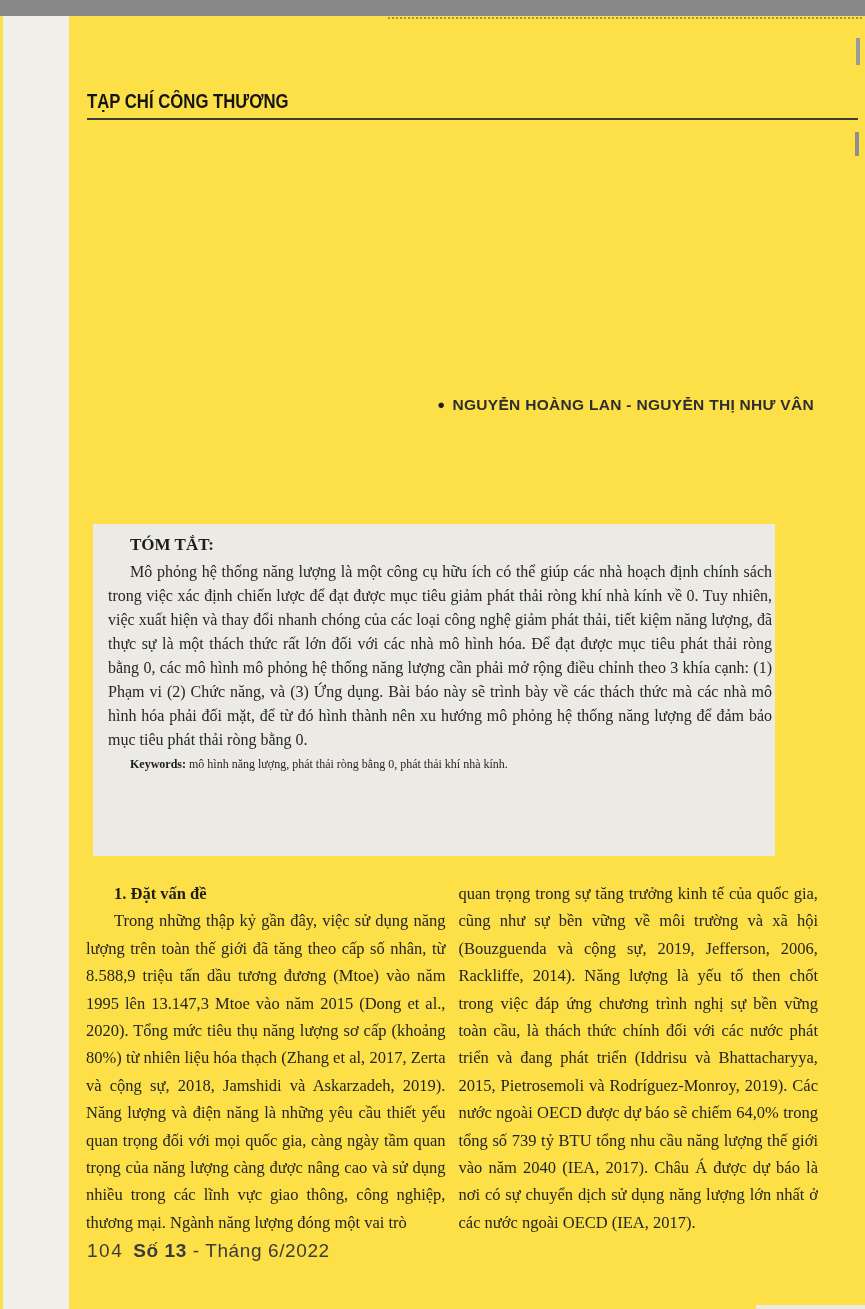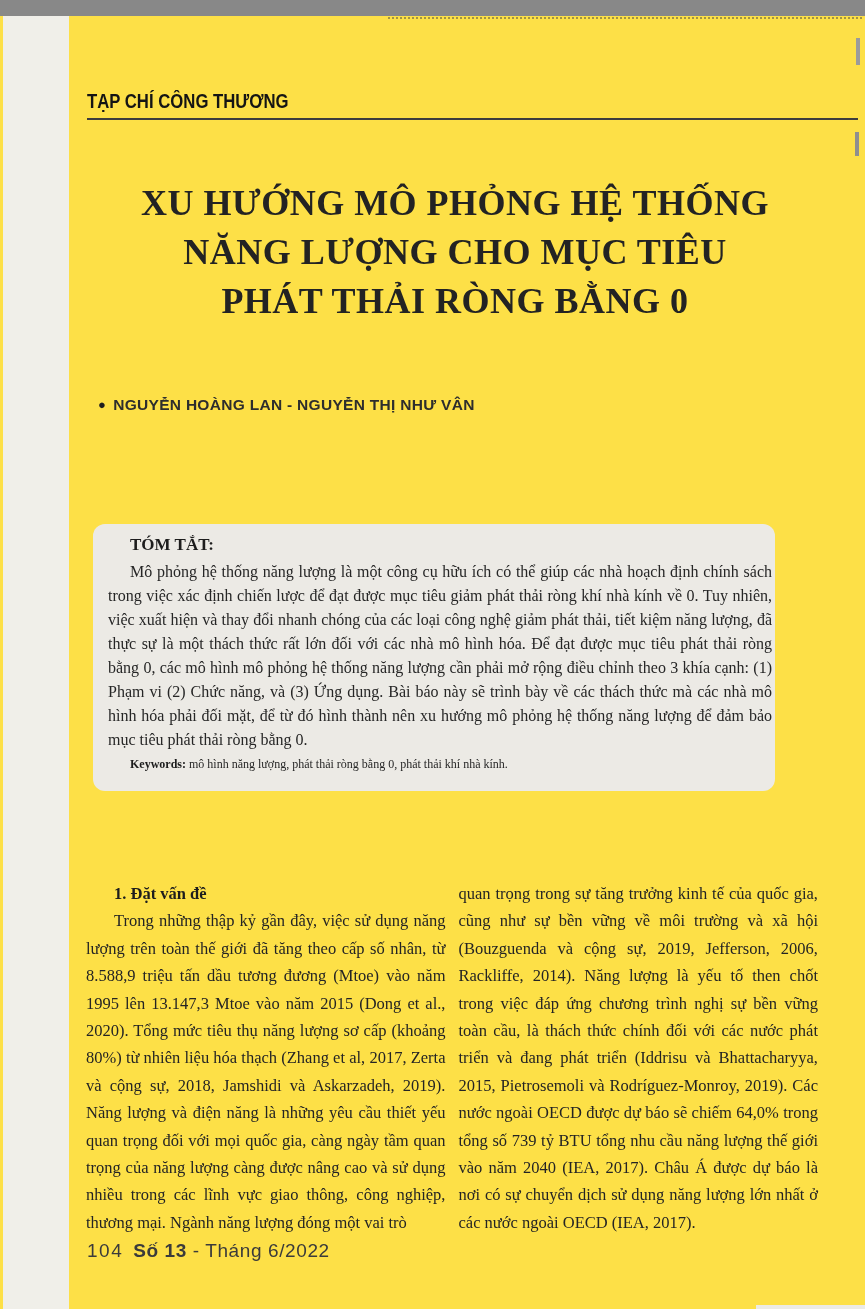--- a/index.html
+++ b/index.html
@@ -63,44 +63,43 @@
     width: 730px;
     text-align: center;
     font-weight: bold;
     font-size: 36px;
     line-height: 49px;
     letter-spacing: 0.5px;
     color: #232323;
   }
   .authors-line {
     position: absolute;
-    left: 98px; top: 380px;
+    left: 84px; top: 380px;
     width: 730px;
-    text-align: left;
+    text-align: right;
     font-family: "Liberation Sans", sans-serif;
     font-weight: bold;
     font-size: 15.5px;
     letter-spacing: 0.3px;
     color: #2d2d2d;
   }
   .author-bullet {
     display: inline-block;
     font-size: 13px;
     vertical-align: 1px;
     margin-right: 7px;
     color: #1e1e1e;
   }
   .abstract-box {
     position: absolute;
     left: 93px; top: 508px;
-    width: 682px; height: 267px;
+    width: 682px; height: 332px;
     background: #eceae5;
     box-sizing: border-box;
     padding: 11px 3px 0 15px;
-    border-radius: 12px;
   }
   .abstract-heading {
     font-weight: bold;
     font-size: 17px;
     text-indent: 22px;
     margin-bottom: 5px;
     color: #1d1d1d;
   }
   .abstract-text {
     font-size: 16px;
@@ -170,25 +169,20 @@
 <div class="page">
 
   <div class="scan-strip-left"></div>
   <div class="top-dotted"></div>
   <div class="right-mark-1"></div>
   <div class="right-mark-2"></div>
 
   <div class="journal-name">TẠP CHÍ CÔNG THƯƠNG</div>
   <div class="header-rule"></div>
 
-  <div class="page-title">
-    <div>XU HƯỚNG MÔ PHỎNG HỆ THỐNG</div>
-    <div>NĂNG LƯỢNG CHO MỤC TIÊU</div>
-    <div>PHÁT THẢI RÒNG BẰNG 0</div>
-  </div>
 
   <div class="authors-line">
     <span class="author-bullet">●</span><span>NGUYỄN HOÀNG LAN - NGUYỄN THỊ NHƯ VÂN</span>
   </div>
 
   <div class="abstract-box">
     <div class="abstract-heading">TÓM TẮT:</div>
     <div class="abstract-text">Mô phỏng hệ thống năng lượng là một công cụ hữu ích có thể giúp các nhà hoạch định chính sách trong việc xác định chiến lược để đạt được mục tiêu giảm phát thải ròng khí nhà kính về 0. Tuy nhiên, việc xuất hiện và thay đổi nhanh chóng của các loại công nghệ giảm phát thải, tiết kiệm năng lượng, đã thực sự là một thách thức rất lớn đối với các nhà mô hình hóa. Để đạt được mục tiêu phát thải ròng bằng 0, các mô hình mô phỏng hệ thống năng lượng cần phải mở rộng điều chỉnh theo 3 khía cạnh: (1) Phạm vi (2) Chức năng, và (3) Ứng dụng. Bài báo này sẽ trình bày về các thách thức mà các nhà mô hình hóa phải đối mặt, để từ đó hình thành nên xu hướng mô phỏng hệ thống năng lượng để đảm bảo mục tiêu phát thải ròng bằng 0.</div>
     <div class="abstract-keywords">
       <b>Keywords:</b><span> mô hình năng lượng, phát thải ròng bằng 0, phát thải khí nhà kính.</span>

